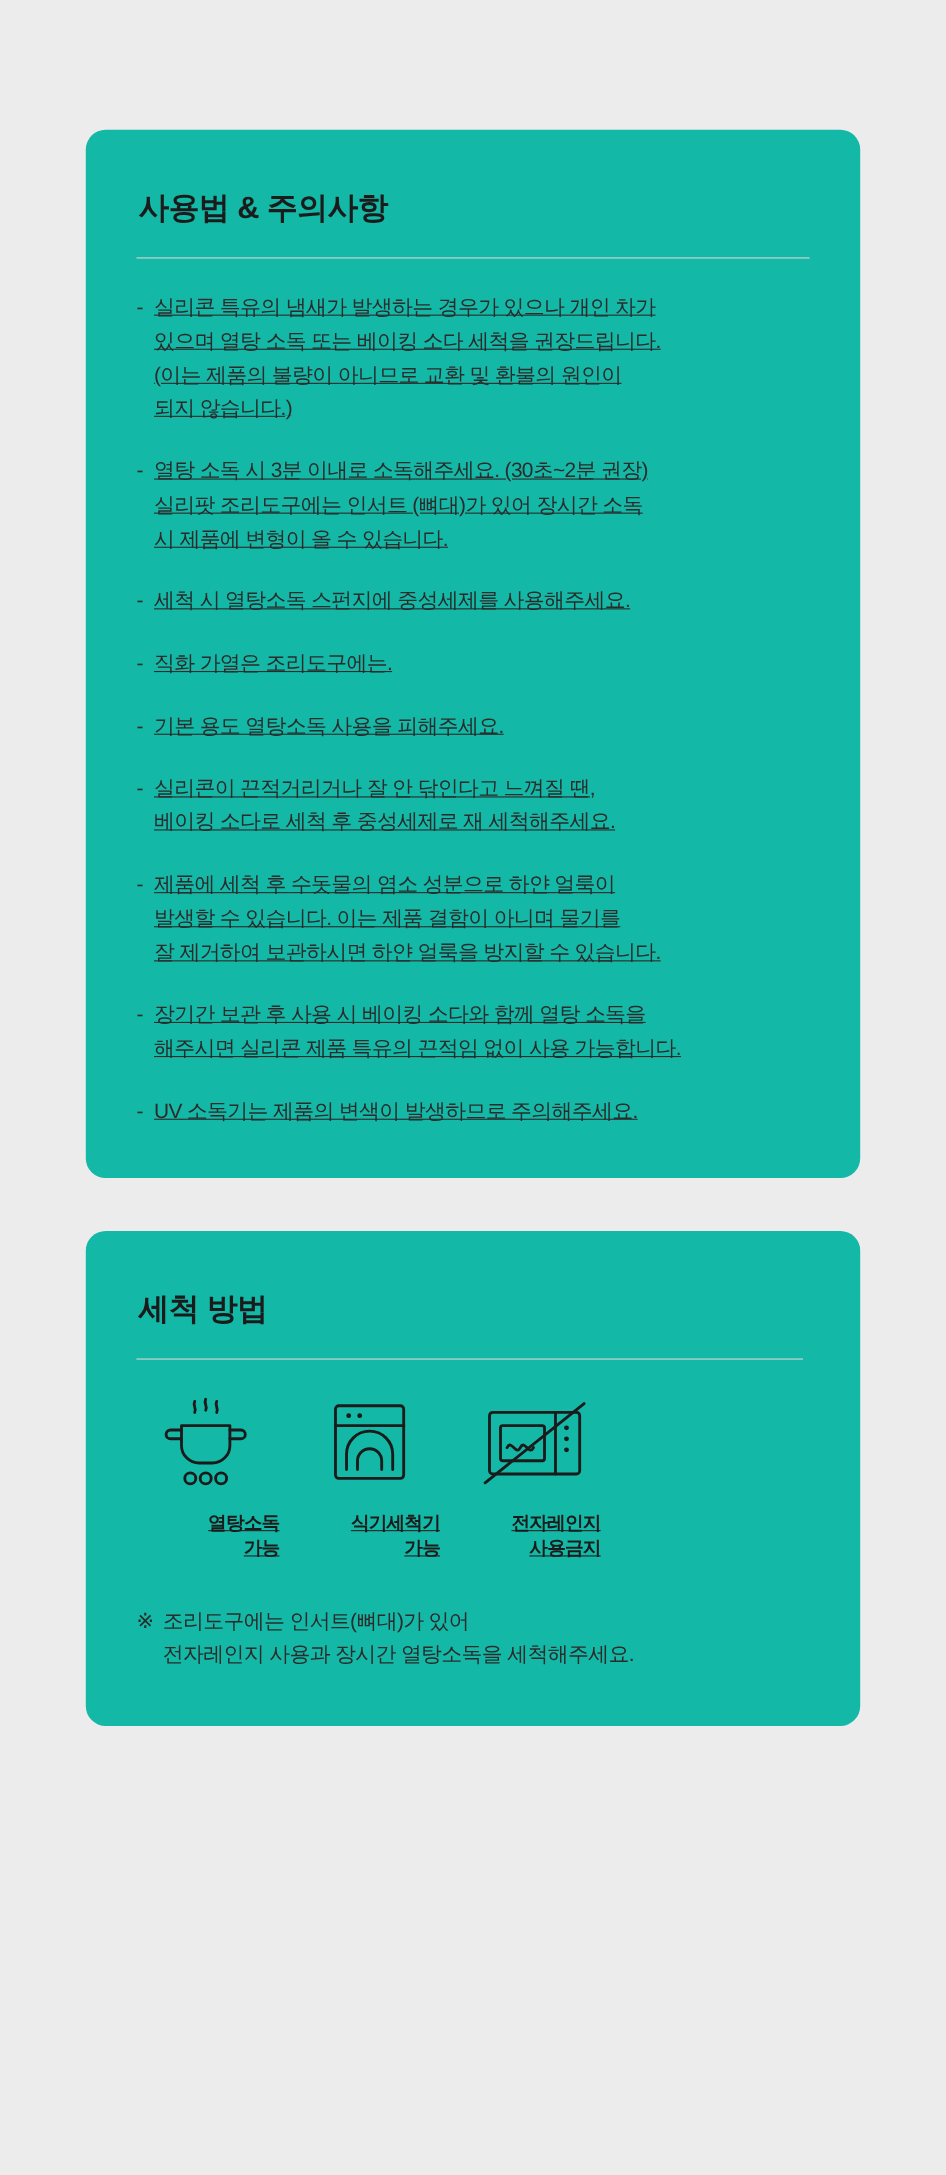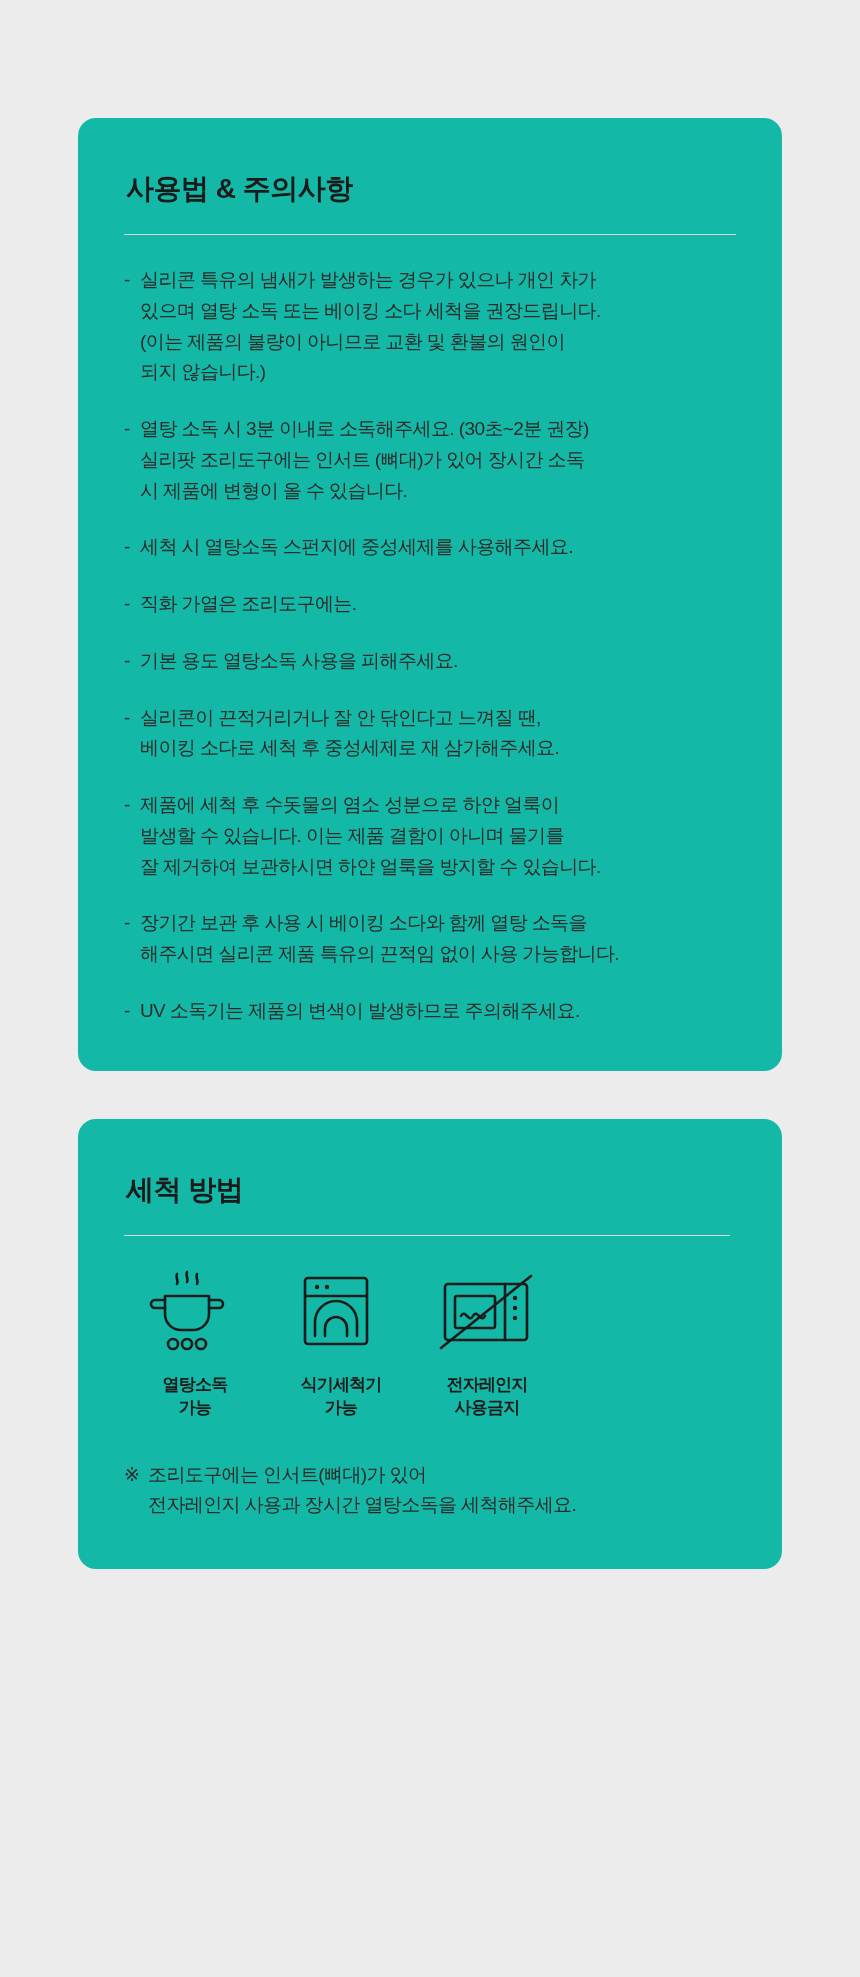--- a/index.html
+++ b/index.html
@@ -60,34 +60,36 @@
   }
   .note:last-child { margin-bottom: 0; }
   .note .dash {
     flex: 0 0 auto;
     width: 16px;
     color: #2b2b2b;
   }
   .note .txt {
     flex: 1 1 auto;
     white-space: pre-line;
+    text-decoration: underline;
   }
   
   #wash-card {
     padding: 52px 52px 48px 46px;
   }
   .icon-row {
     display: flex;
     align-items: flex-start;
     gap: 28px;
     margin: 8px 0 0 12px;
   }
   .icon-item {
     width: 118px;
-    text-align: center;
+    text-align: right;
+    text-decoration: underline;
   }
   .icon-box {
     height: 96px;
     display: flex;
     align-items: center;
     justify-content: center;
   }
   .icon-label {
     margin-top: 12px;
     font-size: 17px;
@@ -147,21 +149,21 @@
         <span class="dash">-</span>
         <span class="txt">직화 가열은 조리도구에는.</span>
       </li>
       <li class="note">
         <span class="dash">-</span>
         <span class="txt">기본 용도 열탕소독 사용을 피해주세요.</span>
       </li>
       <li class="note">
         <span class="dash">-</span>
         <span class="txt">실리콘이 끈적거리거나 잘 안 닦인다고 느껴질 땐,
-베이킹 소다로 세척 후 중성세제로 재 삼가해주세요.</span>
+베이킹 소다로 세척 후 중성세제로 재 세척해주세요.</span>
       </li>
       <li class="note">
         <span class="dash">-</span>
         <span class="txt">제품에 세척 후 수돗물의 염소 성분으로 하얀 얼룩이
 발생할 수 있습니다. 이는 제품 결함이 아니며 물기를
 잘 제거하여 보관하시면 하얀 얼룩을 방지할 수 있습니다.</span>
       </li>
       <li class="note">
         <span class="dash">-</span>
         <span class="txt">장기간 보관 후 사용 시 베이킹 소다와 함께 열탕 소독을

